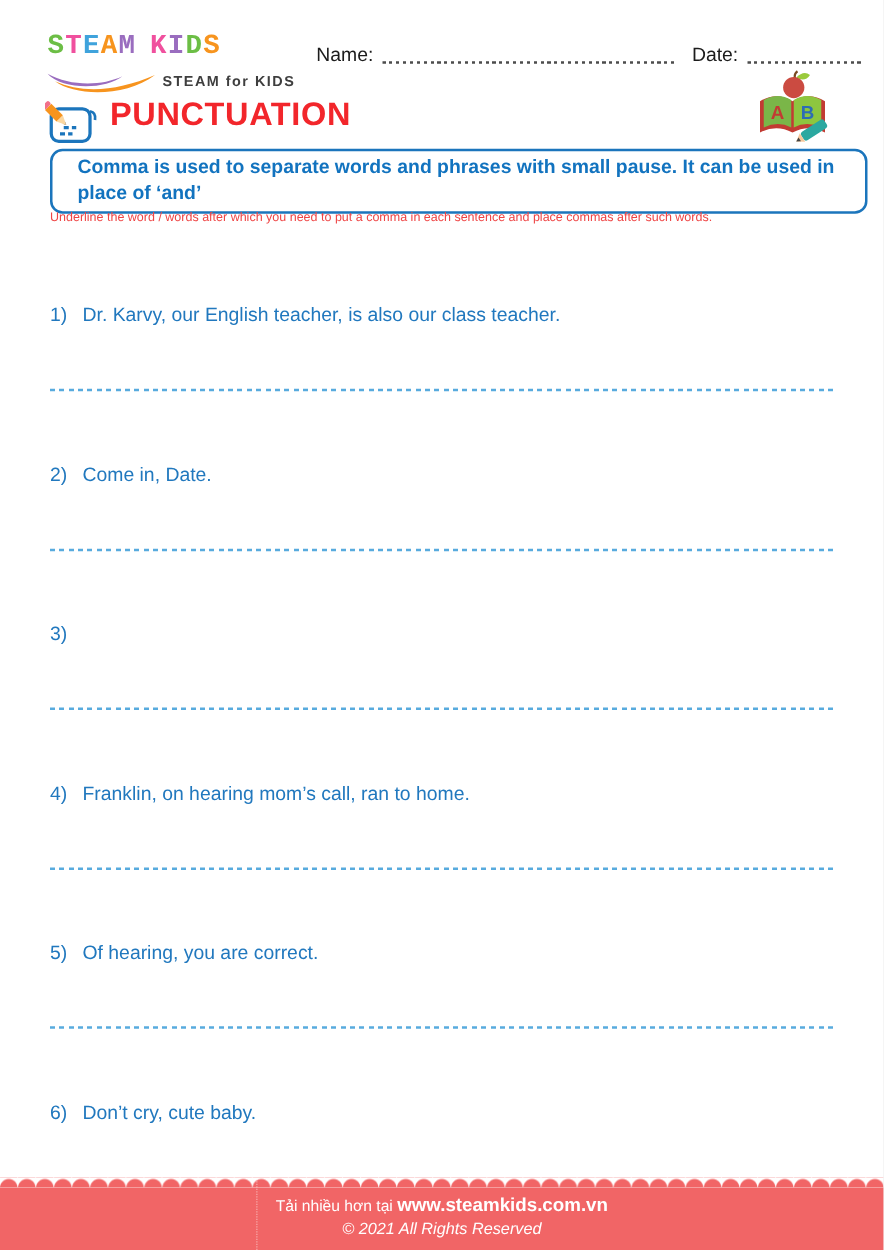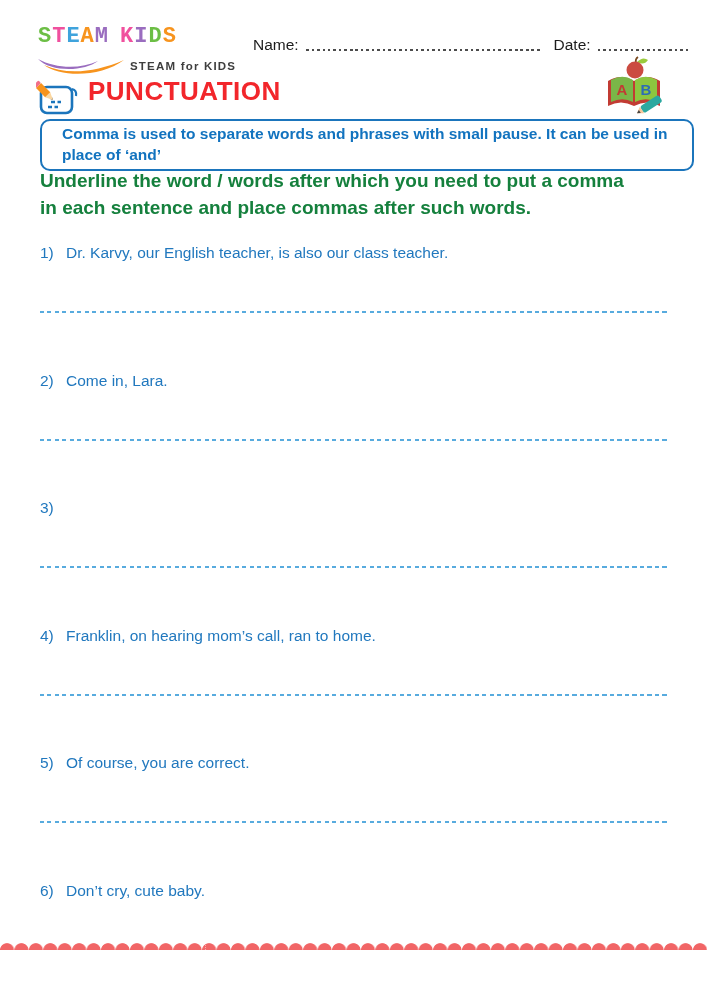--- a/index.html
+++ b/index.html
@@ -32,21 +32,21 @@
   .page-title{margin:0;font-size:26px;font-weight:800;color:#f2262b;letter-spacing:0.5px;
               font-family:"Liberation Sans",sans-serif;}
 
   
   .rule-box{position:absolute;left:40px;top:119px;width:610px;border:2.5px solid #1b75bc;
             border-radius:10px;padding:3px 20px;font-size:15.5px;font-weight:bold;
             color:#1273bf;line-height:1.35;}
 
   
   .instructions{position:absolute;left:40px;top:168px;width:600px;margin:0;
-                font-size:19px;font-weight:bold;color:#15803d;line-height:1.4;}
+                font-size:10px;font-weight:normal;color:#ef4444;line-height:1.4;}
 
   
   .exercise-list{position:absolute;left:40px;top:243px;width:628px;}
   .exercise{position:absolute;left:0;width:100%;height:128px;}
   .sentence{display:flex;font-size:15.5px;color:#2178be;line-height:1.3;}
   .sentence .num{width:26px;flex:0 0 26px;}
   .answer-line{position:absolute;left:0;right:0;top:68px;height:2px;
                background:repeating-linear-gradient(90deg,#58abde 0 4px,transparent 4px 7.5px);}
 
   
@@ -120,48 +120,55 @@
       <div class="exercise" style="top: 0px;">
         <div class="sentence">
           <span class="num">1)</span>
           <span class="txt">Dr. Karvy, our English teacher, is also our class teacher.</span>
         </div>
         <div class="answer-line"></div>
       </div>
       <div class="exercise" style="top: 127.5px;">
         <div class="sentence">
           <span class="num">2)</span>
-          <span class="txt">Come in, Lara.</span>
+          <span class="txt">Come in, Date.</span>
         </div>
         <div class="answer-line"></div>
       </div>
       <div class="exercise" style="top: 255px;">
         <div class="sentence">
           <span class="num">3)</span>
         </div>
         <div class="answer-line"></div>
       </div>
       <div class="exercise" style="top: 382.5px;">
         <div class="sentence">
           <span class="num">4)</span>
           <span class="txt">Franklin, on hearing mom’s call, ran to home.</span>
         </div>
         <div class="answer-line"></div>
       </div>
       <div class="exercise" style="top: 510px;">
         <div class="sentence">
           <span class="num">5)</span>
-          <span class="txt">Of course, you are correct.</span>
+          <span class="txt">Of hearing, you are correct.</span>
         </div>
         <div class="answer-line"></div>
       </div>
       <div class="exercise" style="top: 637.5px;">
         <div class="sentence">
           <span class="num">6)</span>
           <span class="txt">Don’t cry, cute baby.</span>
         </div>
       </div>
     </div>
 
   <div class="scallops"></div>
+  <div class="footer-solid">
+    <div class="footer-line1">
+      <span>Tải nhiều hơn tại</span>
+      <b>www.steamkids.com.vn</b>
+    </div>
+    <div class="footer-line2">© 2021 All Rights Reserved</div>
+  </div>
   <div class="fold-mark"></div>
 
 </div>
 
 </body></html>

